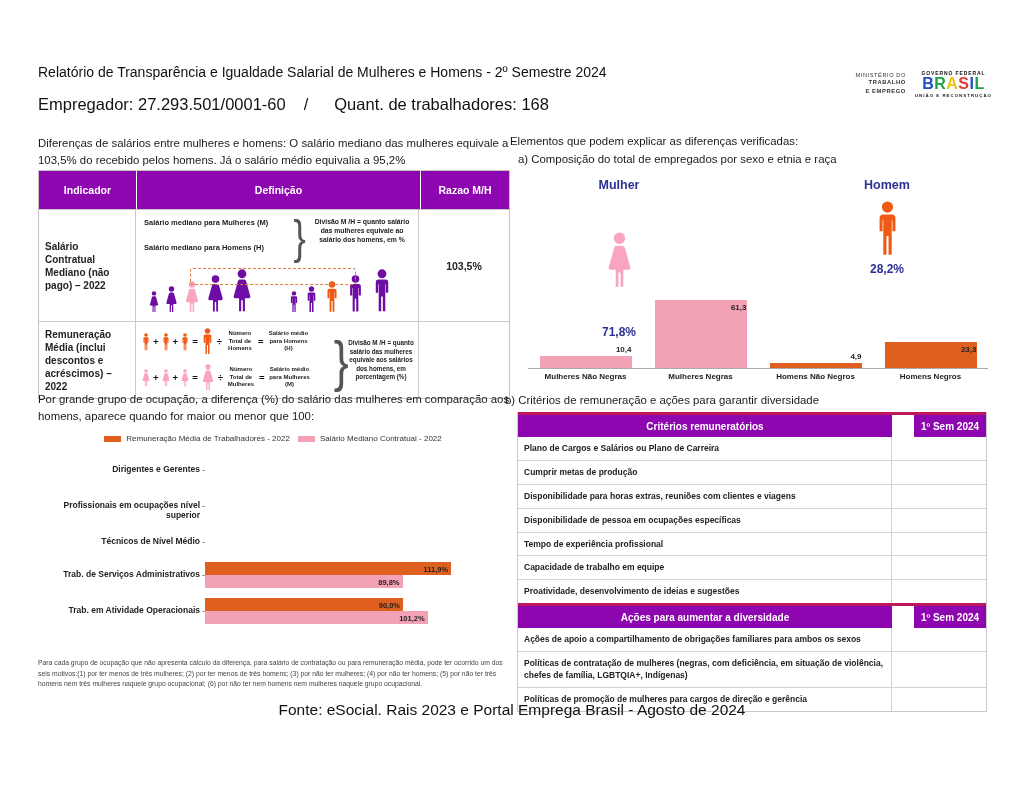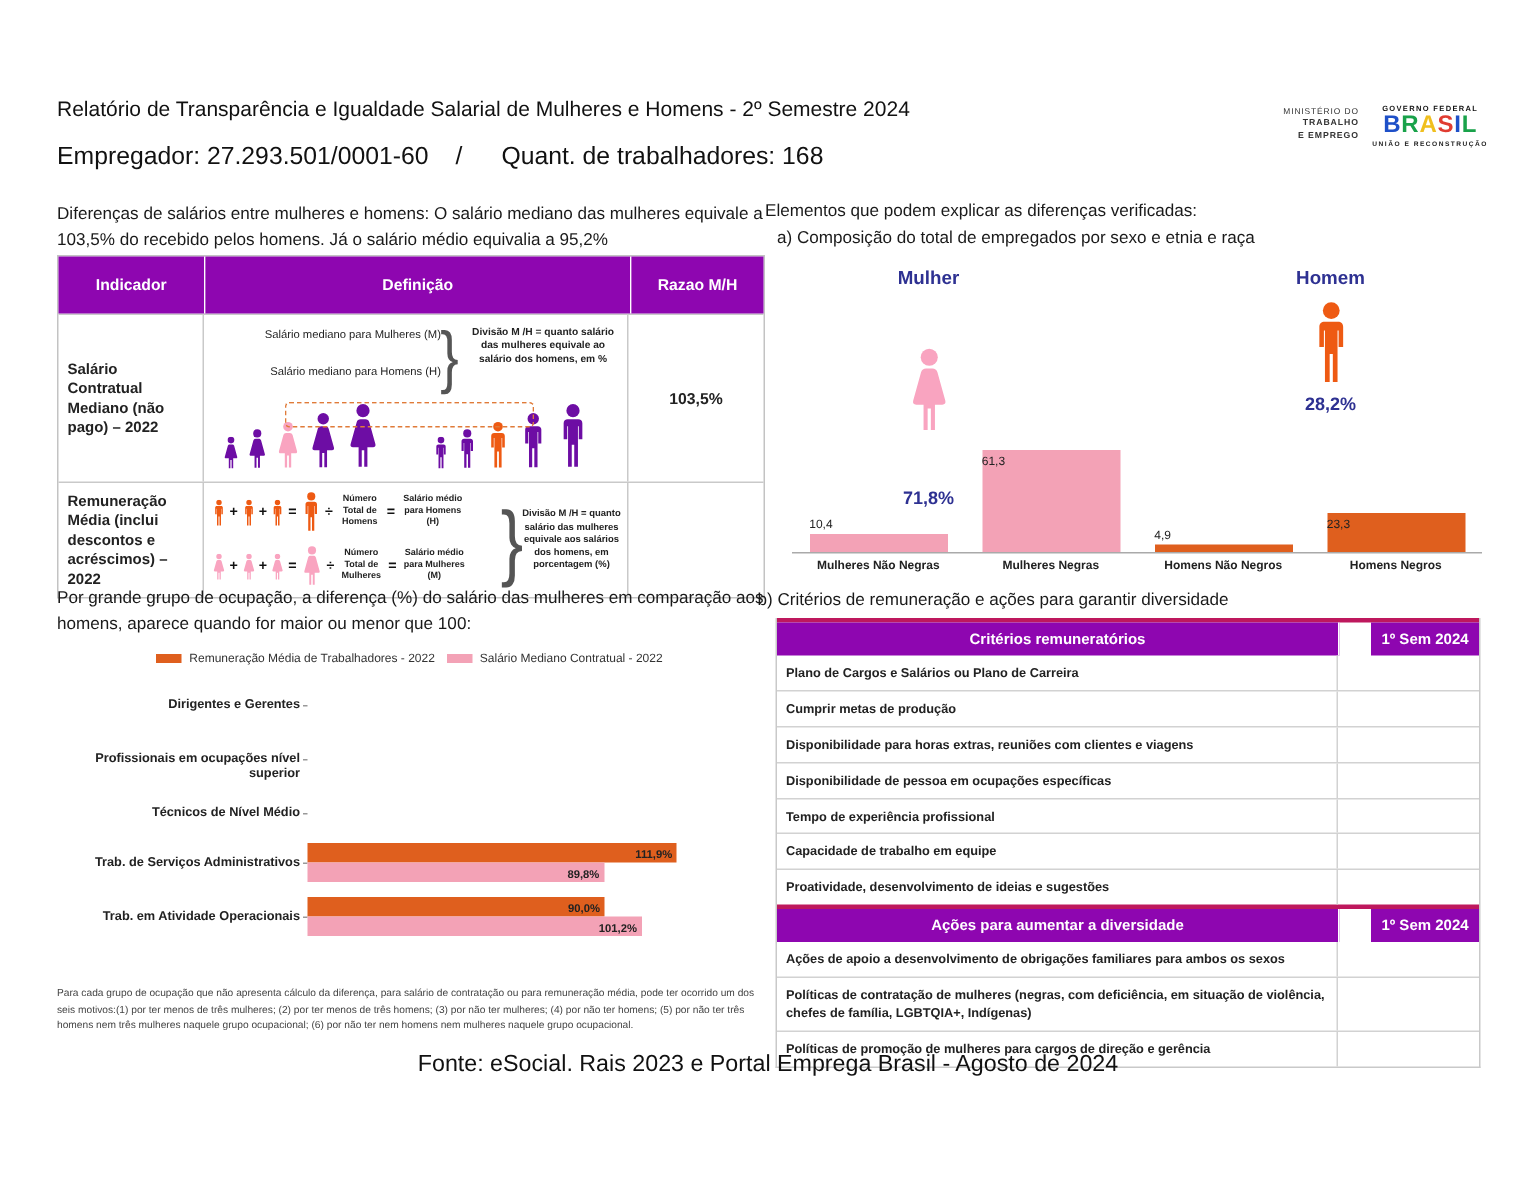--- a/index.html
+++ b/index.html
@@ -30,40 +30,40 @@
   .ind-hrow{display:flex;height:38px;}
   .ind-hcell{background:var(--purple);color:#fff;font-weight:bold;font-size:10.5px;
              display:flex;align-items:center;justify-content:center;border-right:1px solid #fff;}
   .ind-hcell:last-child{border-right:none;}
   .ind-row{display:flex;border-top:1px solid #c9c9c9;}
   .c-ind{width:97px;display:flex;align-items:center;padding:4px 6px;box-sizing:border-box;
          font-size:10px;font-weight:bold;color:#222;line-height:1.3;border-right:1px solid #c9c9c9;}
   .c-def{width:283px;position:relative;box-sizing:border-box;border-right:1px solid #c9c9c9;}
   .c-ratio{flex:1;display:flex;align-items:center;justify-content:center;font-size:10.5px;font-weight:bold;color:#222;}
   .r1{height:111px;} .r2{height:76px;}
-  .def-line{position:absolute;width:150px;left:8px;text-align:right;font-size:7.5px;font-weight:normal;color:#222;}
+  .def-line{position:absolute;width:150px;left:8px;text-align:left;font-size:7.5px;font-weight:bold;color:#222;}
   .brace{position:absolute;color:#555;font-weight:400;transform:scaleX(.8);}
   .def-note{position:absolute;font-size:6.8px;font-weight:bold;text-align:center;line-height:1.35;color:#222;}
   .fig-strip{position:absolute;left:12px;bottom:8px;height:46px;display:flex;align-items:flex-end;gap:4px;}
   .strip-gap{width:26px;}
   .dash-box{position:absolute;left:54px;bottom:36px;width:164px;height:15px;
             border:1px dashed #e07b39;border-radius:3px;}
   .eq-row{position:absolute;left:5px;display:flex;align-items:center;gap:2px;}
   .op{font-weight:bold;font-size:9.5px;color:#111;line-height:1;}
   .eqlbl{font-size:6px;font-weight:bold;text-align:center;line-height:1.25;color:#222;}
   .w30{width:32px;} .w46{width:46px;}
 
   
   .comp-col{position:absolute;width:84px;display:flex;flex-direction:column;align-items:center;}
   .comp-label{font-size:12.5px;font-weight:bold;color:var(--navy);}
   .comp-pct{font-size:12px;font-weight:bold;color:var(--navy);margin-top:5px;}
   .comp-icon{margin-top:9px;}
   .comp-chart{position:absolute;left:528px;top:296px;width:460px;height:95px;}
   .vbar{position:absolute;}
-  .vbar-label{position:absolute;font-size:8px;font-weight:normal;color:#222;text-align:left;}
+  .vbar-label{position:absolute;font-size:8px;font-weight:bold;color:#222;text-align:right;}
   .vbar-cat{position:absolute;font-size:8px;font-weight:bold;color:#222;text-align:center;top:76px;}
   .baseline{position:absolute;left:0;top:72px;width:100%;height:1px;background:#aaa;}
 
   
   .occ-head{position:absolute;left:38px;top:391px;width:478px;font-size:11.4px;line-height:1.45;color:#1a1a1a;}
   .occ-legend{position:absolute;left:38px;top:434px;width:470px;display:flex;justify-content:center;gap:8px;align-items:center;}
   .leg-item{display:flex;align-items:center;gap:5px;font-size:8px;color:#333;}
   .swatch{width:17px;height:6px;display:inline-block;}
   .occ-chart{position:absolute;left:35px;top:452px;width:478px;height:182px;}
   .occ-cat{position:absolute;width:165px;left:0;text-align:right;font-size:8.5px;font-weight:bold;color:#222;}
@@ -328,21 +328,21 @@
           <div class="tbl-c1">Proatividade, desenvolvimento de ideias e sugestões</div>
           <div class="tbl-c2"></div>
         </div>
       </div>
     <div class="tbl-hrow">
       <div class="tbl-h1">Ações para aumentar a diversidade</div>
       <div class="tbl-h2">1º Sem 2024</div>
     </div>
     <div id="actions-body">
         <div class="tbl-row">
-          <div class="tbl-c1">Ações de apoio a desenvolvimento de obrigações familiares para ambos os sexos</div>
+          <div class="tbl-c1">Ações de apoio a compartilhamento de obrigações familiares para ambos os sexos</div>
           <div class="tbl-c2"></div>
         </div>
         <div class="tbl-row">
           <div class="tbl-c1">Políticas de contratação de mulheres (negras, com deficiência, em situação de violência, chefes de família, LGBTQIA+, Indígenas)</div>
           <div class="tbl-c2"></div>
         </div>
         <div class="tbl-row">
           <div class="tbl-c1">Políticas de promoção de mulheres para cargos de direção e gerência</div>
           <div class="tbl-c2"></div>
         </div>

